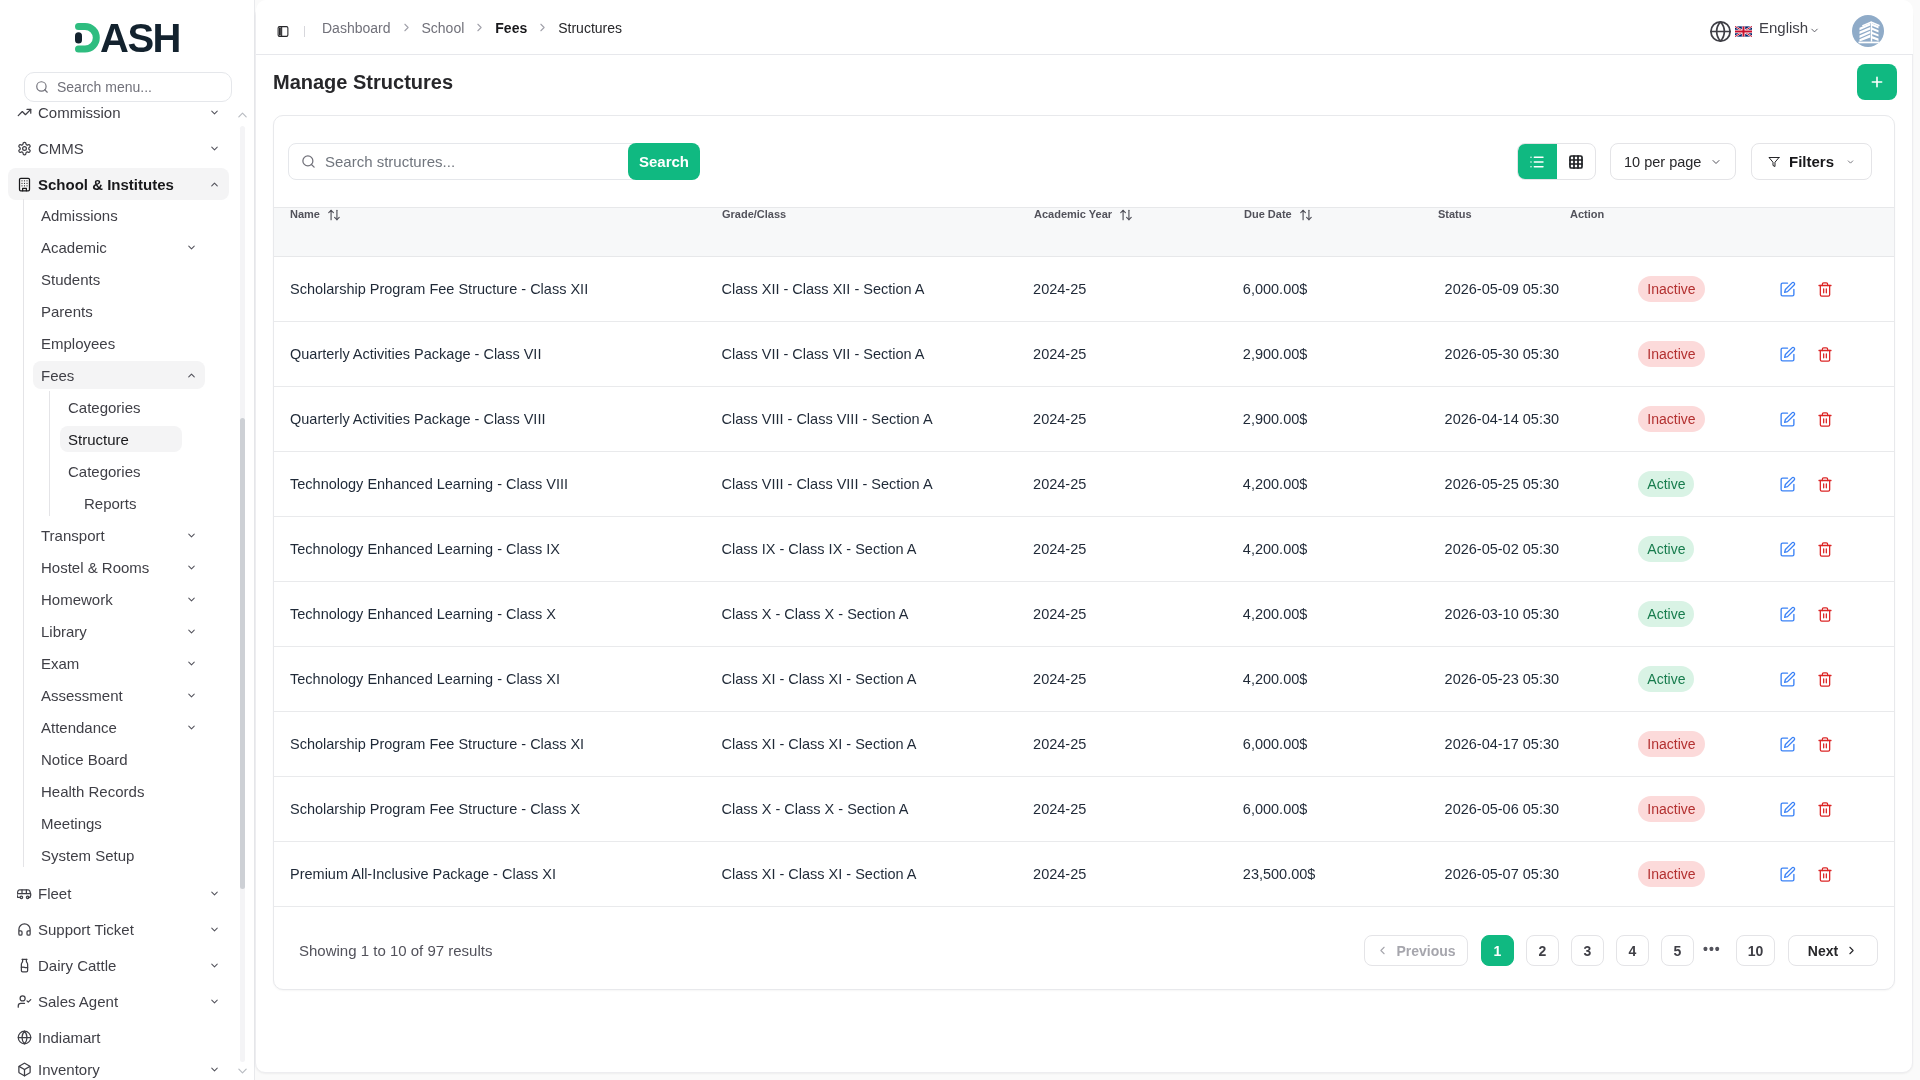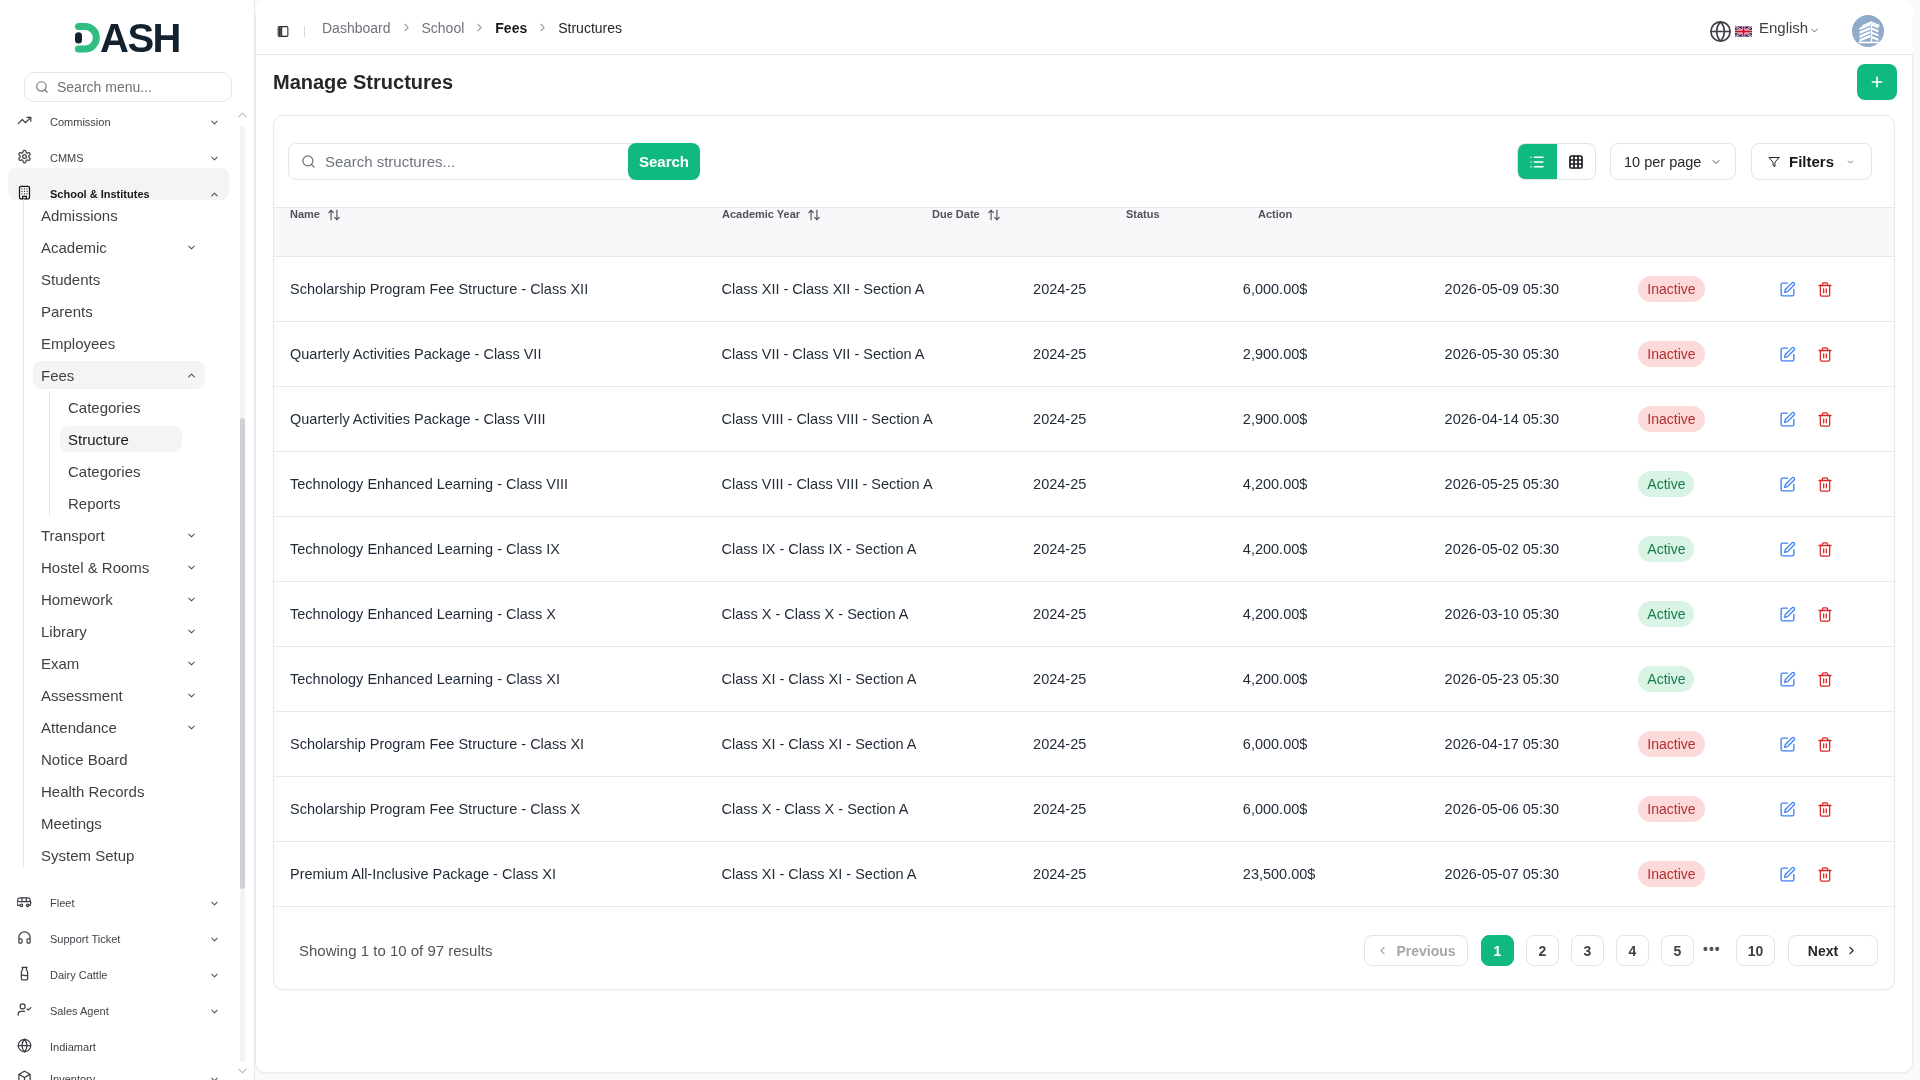--- a/index.html
+++ b/index.html
@@ -7,21 +7,21 @@
 body{font-family:"Liberation Sans",sans-serif;background:#fafafa;position:relative;color:#3f3f46}
 svg{display:block}
 .abs{position:absolute}
 
 #sidebar{position:absolute;left:0;top:0;width:255px;height:1080px;background:#fff;border-right:1px solid #e8e9ec}
 #logo{position:absolute;left:0;top:21px;width:255px;display:flex;justify-content:center}
 #sbsearch{position:absolute;left:24px;top:72px;width:208px;height:30px;border:1px solid #e5e7eb;border-radius:10px;display:flex;align-items:center;padding:0 10px;gap:8px;color:#71717a;font-size:14px}
 #nav{position:absolute;left:0;top:106px;width:255px;bottom:0;overflow:hidden}
 #navin{margin-top:-12px}
 .it{height:36px;display:flex;align-items:center;padding:2px 26px 2px 8px}
-.pl{flex:1;height:32px;display:flex;align-items:flex-end;border-radius:8px;padding:0 9px;gap:18px;font-size:11px;color:#3f3f46;white-space:nowrap}
+.pl{flex:1;height:32px;display:flex;align-items:center;border-radius:8px;padding:0 9px;gap:6px;font-size:15px;color:#3f3f46;white-space:nowrap}
 .pl .chev{margin-left:auto;color:#52525b}
 .pl.on{background:#f4f4f5;color:#18181b;font-weight:700}
 .sub{position:relative;margin-left:0;margin-top:-3px}
 .sub:before{content:"";position:absolute;left:23px;top:0;bottom:4px;width:1px;background:#e4e4e7}
 .s1{height:32px;display:flex;align-items:center;margin-left:33px;width:172px}
 .p1{flex:1;height:28px;display:flex;align-items:center;border-radius:8px;padding:0 8px;font-size:15px;color:#3f3f46;white-space:nowrap}
 .p1 .chev{margin-left:auto;color:#52525b}
 .p1.on{background:#f4f4f5}
 .sub2{position:relative}
 .sub2:before{content:"";position:absolute;left:16px;top:0;bottom:3px;width:1px;background:#e4e4e7}
@@ -142,21 +142,21 @@
       <div class="sub2" style="margin-left:33px">
         <div class="s2" style="margin-left:27px">
               <div class="p2">Categories</div>
             </div>
         <div class="s2" style="margin-left:27px">
               <div class="p2 on">Structure</div>
             </div>
         <div class="s2" style="margin-left:27px">
               <div class="p2">Categories</div>
             </div>
-        <div class="s2" style="margin-left:27px">
+        <div class="s2" style="margin-left:43px">
               <div class="p2">Reports</div>
             </div>
       </div>
       <div class="s1">
             <div class="p1">Transport<span class="chev">
                 <svg width="11" height="11" viewBox="0 0 24 24" fill="none" stroke="currentColor" stroke-width="2.2" stroke-linecap="round" stroke-linejoin="round">
                   <path d="m6 9 6 6 6-6"></path>
                 </svg>
               </span></div>
           </div>
@@ -391,20 +391,21 @@
       </svg>
     </div>
 
   <div id="thead">
     <div class="hc w1">Name <svg width="14" height="14" viewBox="0 0 24 24" fill="none" stroke="#52525b" stroke-width="2" stroke-linecap="round" stroke-linejoin="round">
           <path d="m21 16-4 4-4-4"></path>
           <path d="M17 20V4"></path>
           <path d="m3 8 4-4 4 4"></path>
           <path d="M7 4v16"></path>
         </svg></div>
+    <div class="hc w2">Grade/Class</div>
     <div class="hc w3">Academic Year <svg width="14" height="14" viewBox="0 0 24 24" fill="none" stroke="#52525b" stroke-width="2" stroke-linecap="round" stroke-linejoin="round">
           <path d="m21 16-4 4-4-4"></path>
           <path d="M17 20V4"></path>
           <path d="m3 8 4-4 4 4"></path>
           <path d="M7 4v16"></path>
         </svg></div>
     <div class="hc w5">Due Date <svg width="14" height="14" viewBox="0 0 24 24" fill="none" stroke="#52525b" stroke-width="2" stroke-linecap="round" stroke-linejoin="round">
           <path d="m21 16-4 4-4-4"></path>
           <path d="M17 20V4"></path>
           <path d="m3 8 4-4 4 4"></path>

